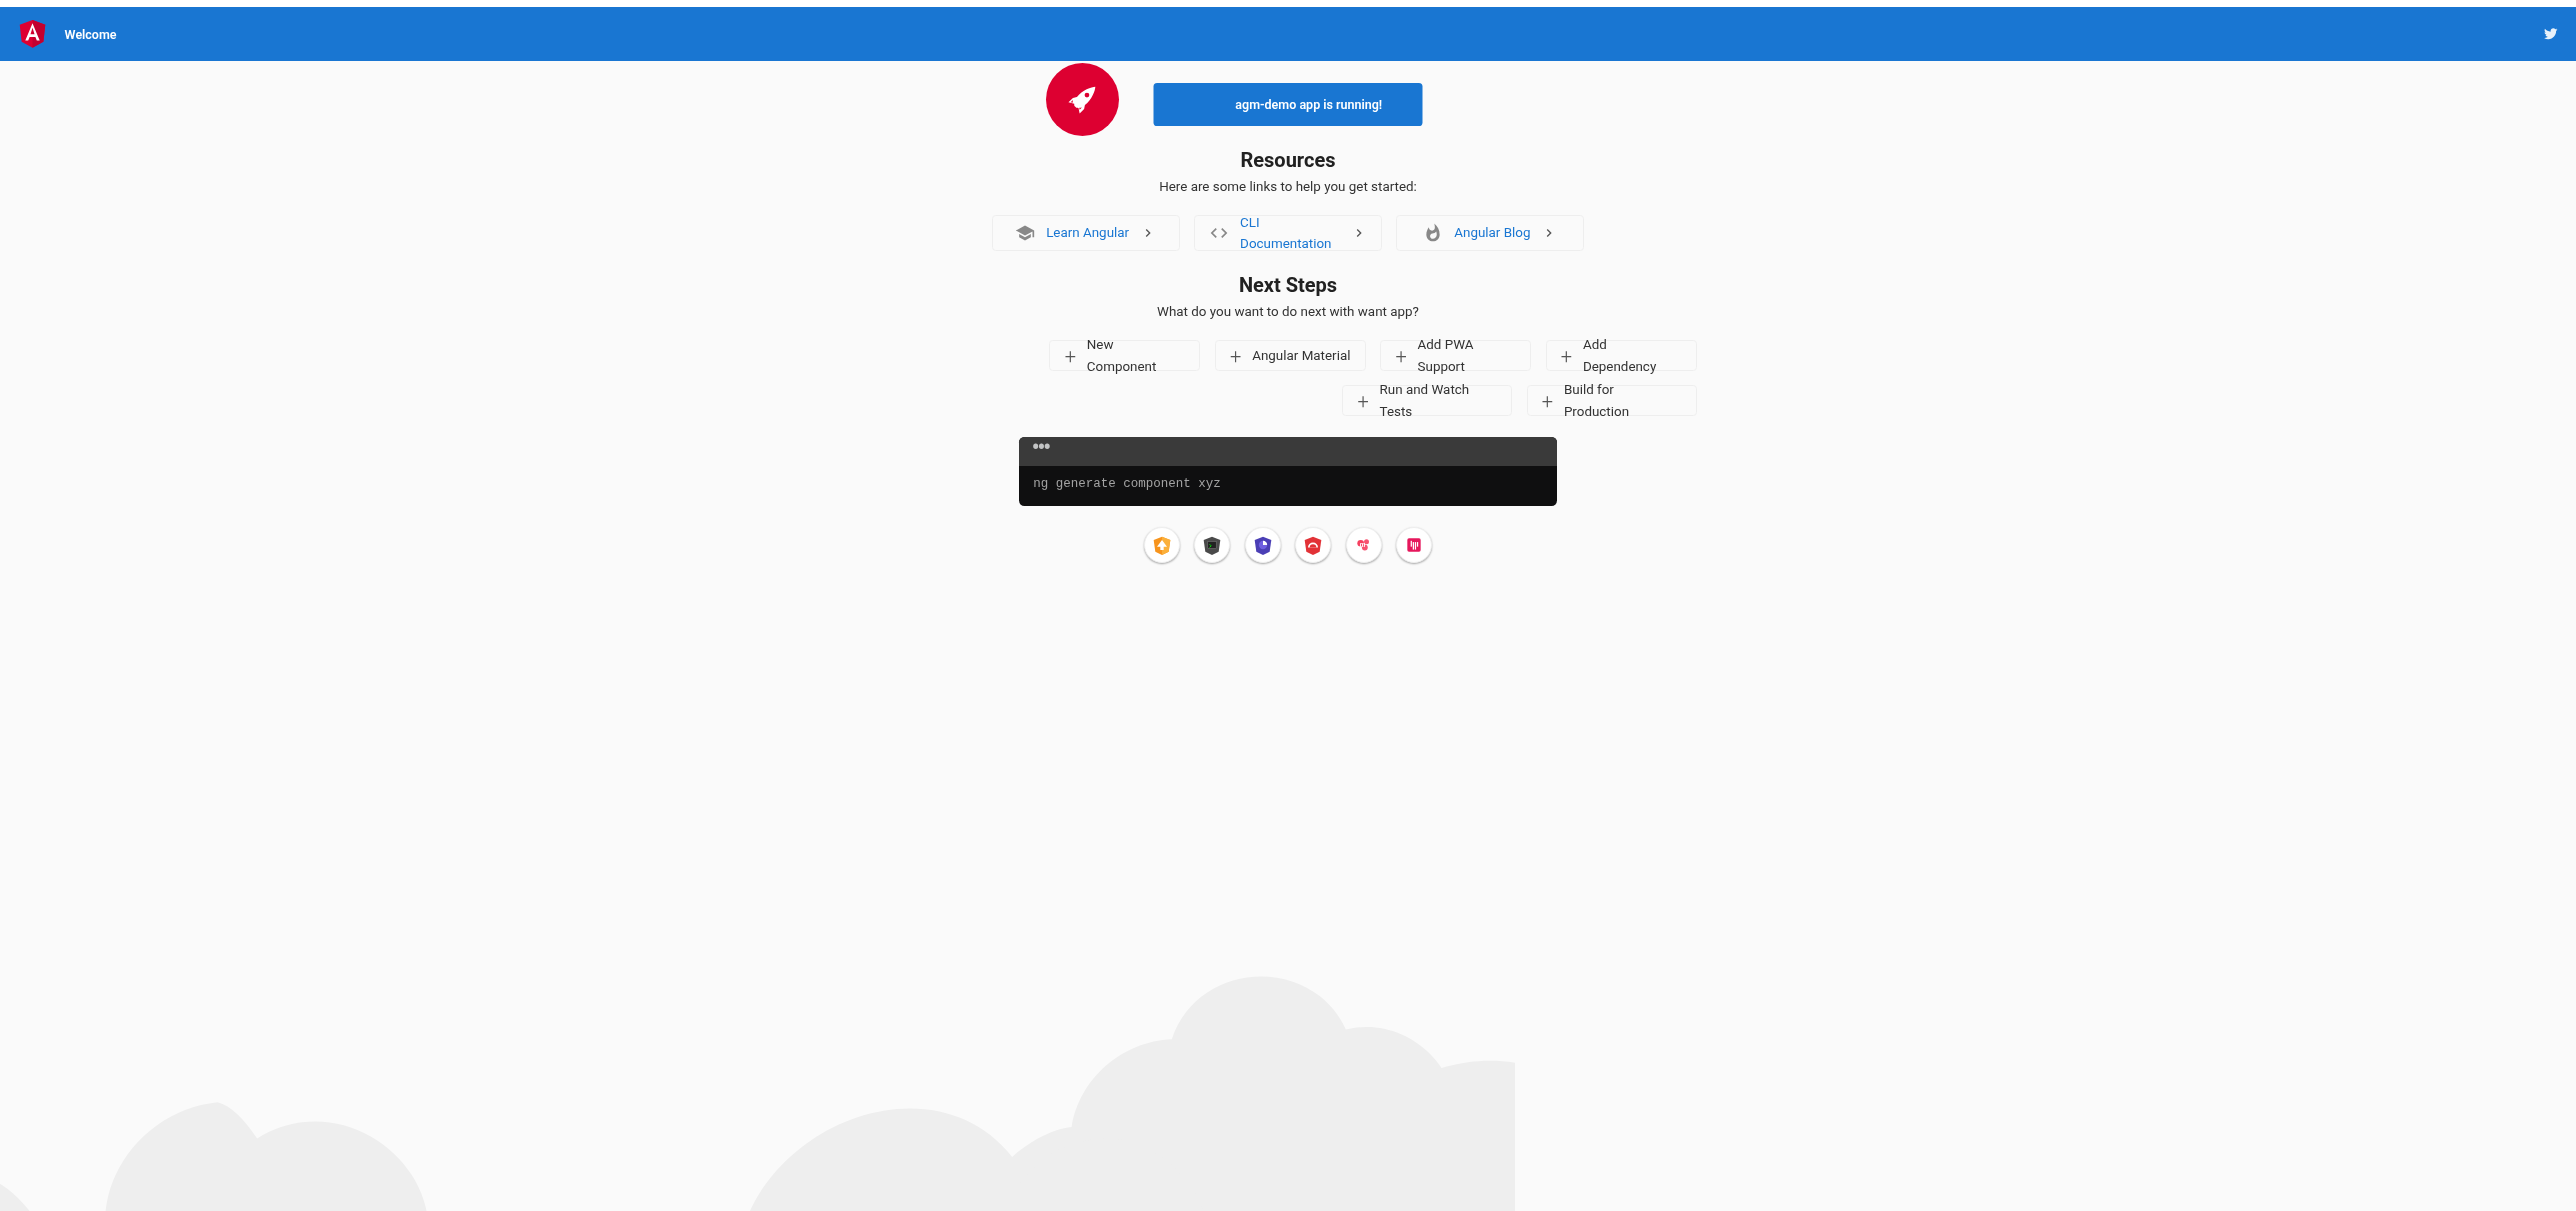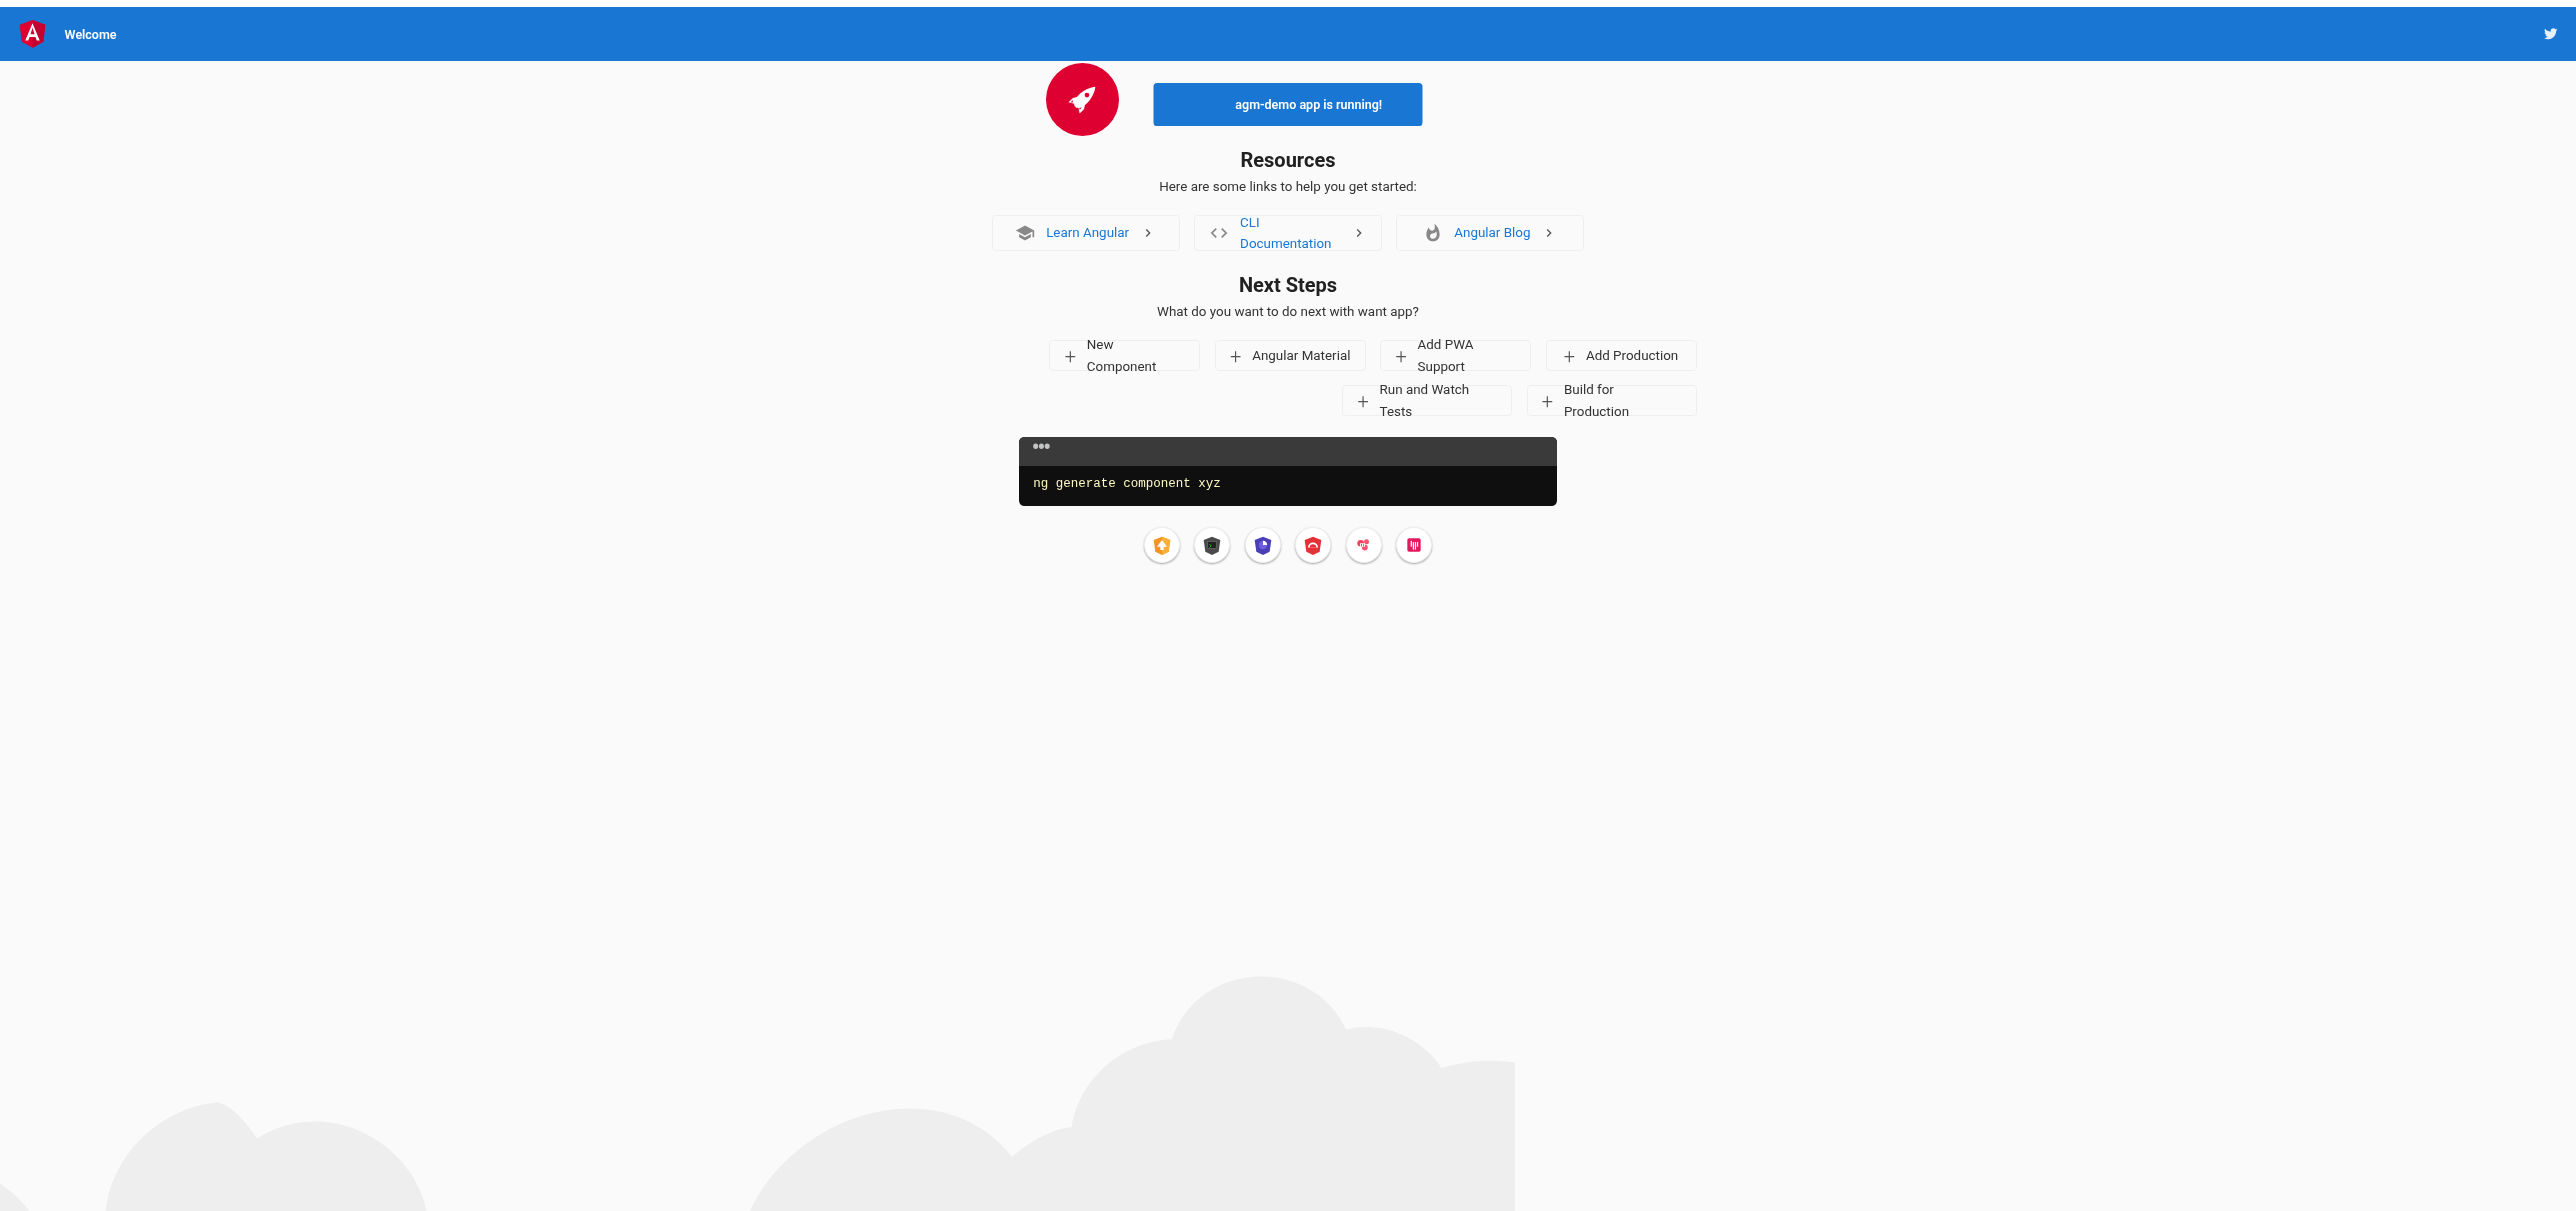--- a/index.html
+++ b/index.html
@@ -170,21 +170,21 @@
     color: #c2c3c4;
     width: 100%;
     font-size: 25px;
     line-height: 0;
     letter-spacing: -2.7px;
     padding: 10.8px 0 12.5px 9px;
     text-indent: 3.6px;
   }
   .terminal pre {
     font-family: SFMono-Regular, Consolas, Liberation Mono, Menlo, monospace;
-    color: #fef9c3;
+    color: #a3a3a3;
     padding: 0 1rem 1rem;
     margin: 0;
     font-size: 12.5px;
   }
   .circle-link-row {
     display: flex;
     flex-wrap: wrap;
     justify-content: center;
     margin-top: 14.3px;
   }
@@ -300,21 +300,21 @@
     <a class="card small">
       <span class="plus">+</span>
       <span>Angular Material</span>
     </a>
     <a class="card small">
       <span class="plus">+</span>
       <span>Add PWA Support</span>
     </a>
     <a class="card small">
       <span class="plus">+</span>
-      <span>Add Production</span>
+      <span>Add Dependency</span>
     </a>
     <a class="card small" style="width:170px">
       <span class="plus">+</span>
       <span>Run and Watch Tests</span>
     </a>
     <a class="card small" style="width:170px">
       <span class="plus">+</span>
       <span>Build for Production</span>
     </a>
   </div>

